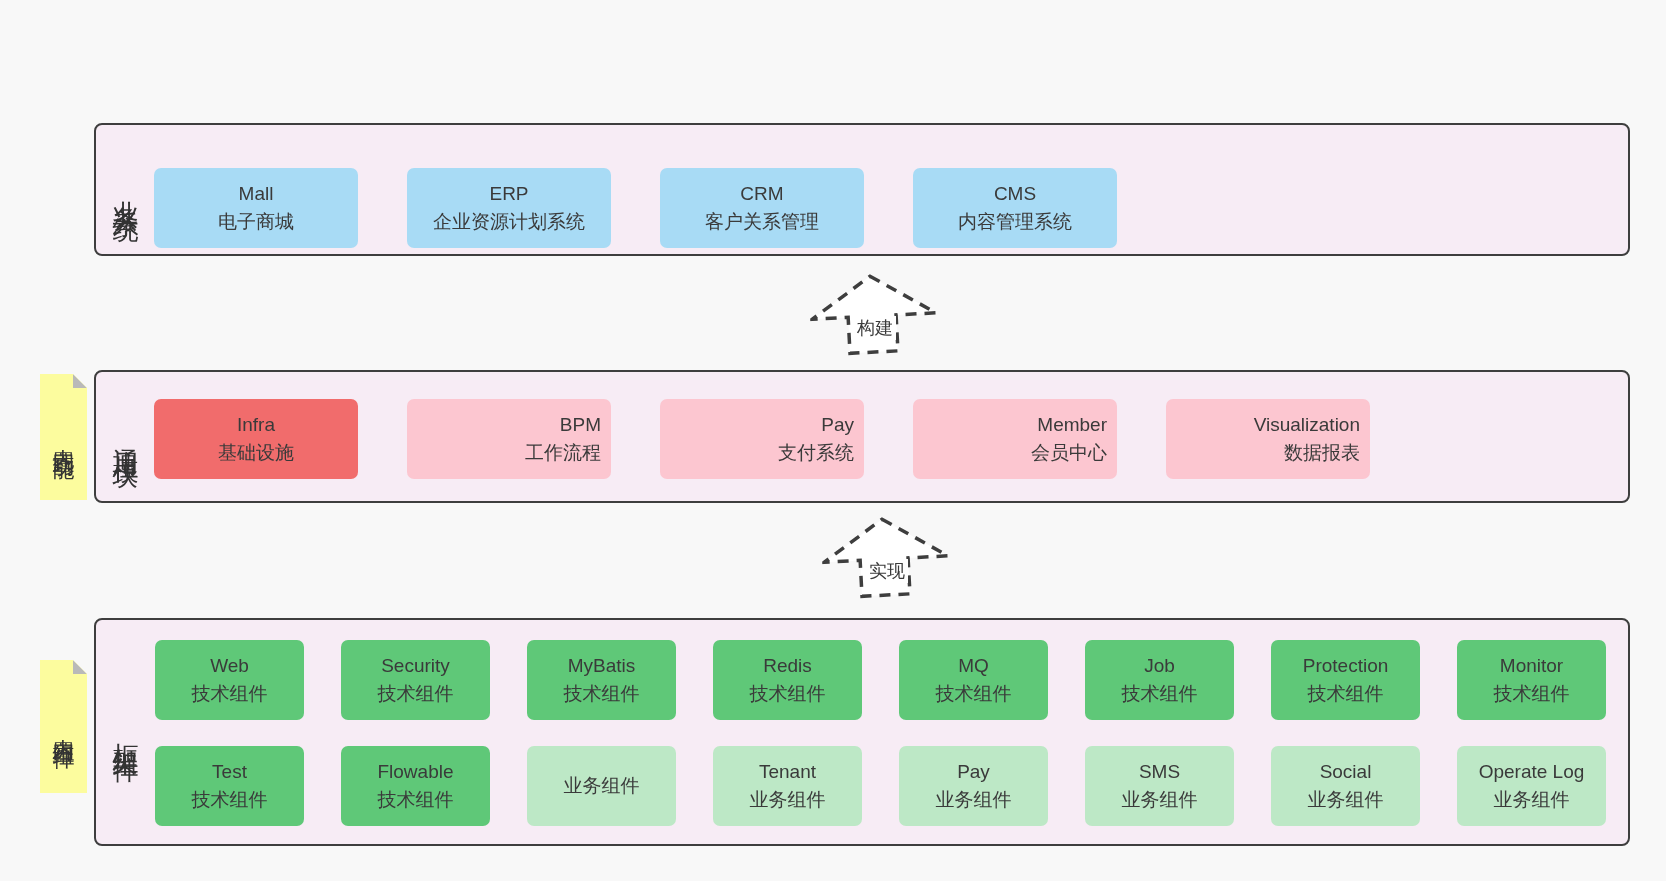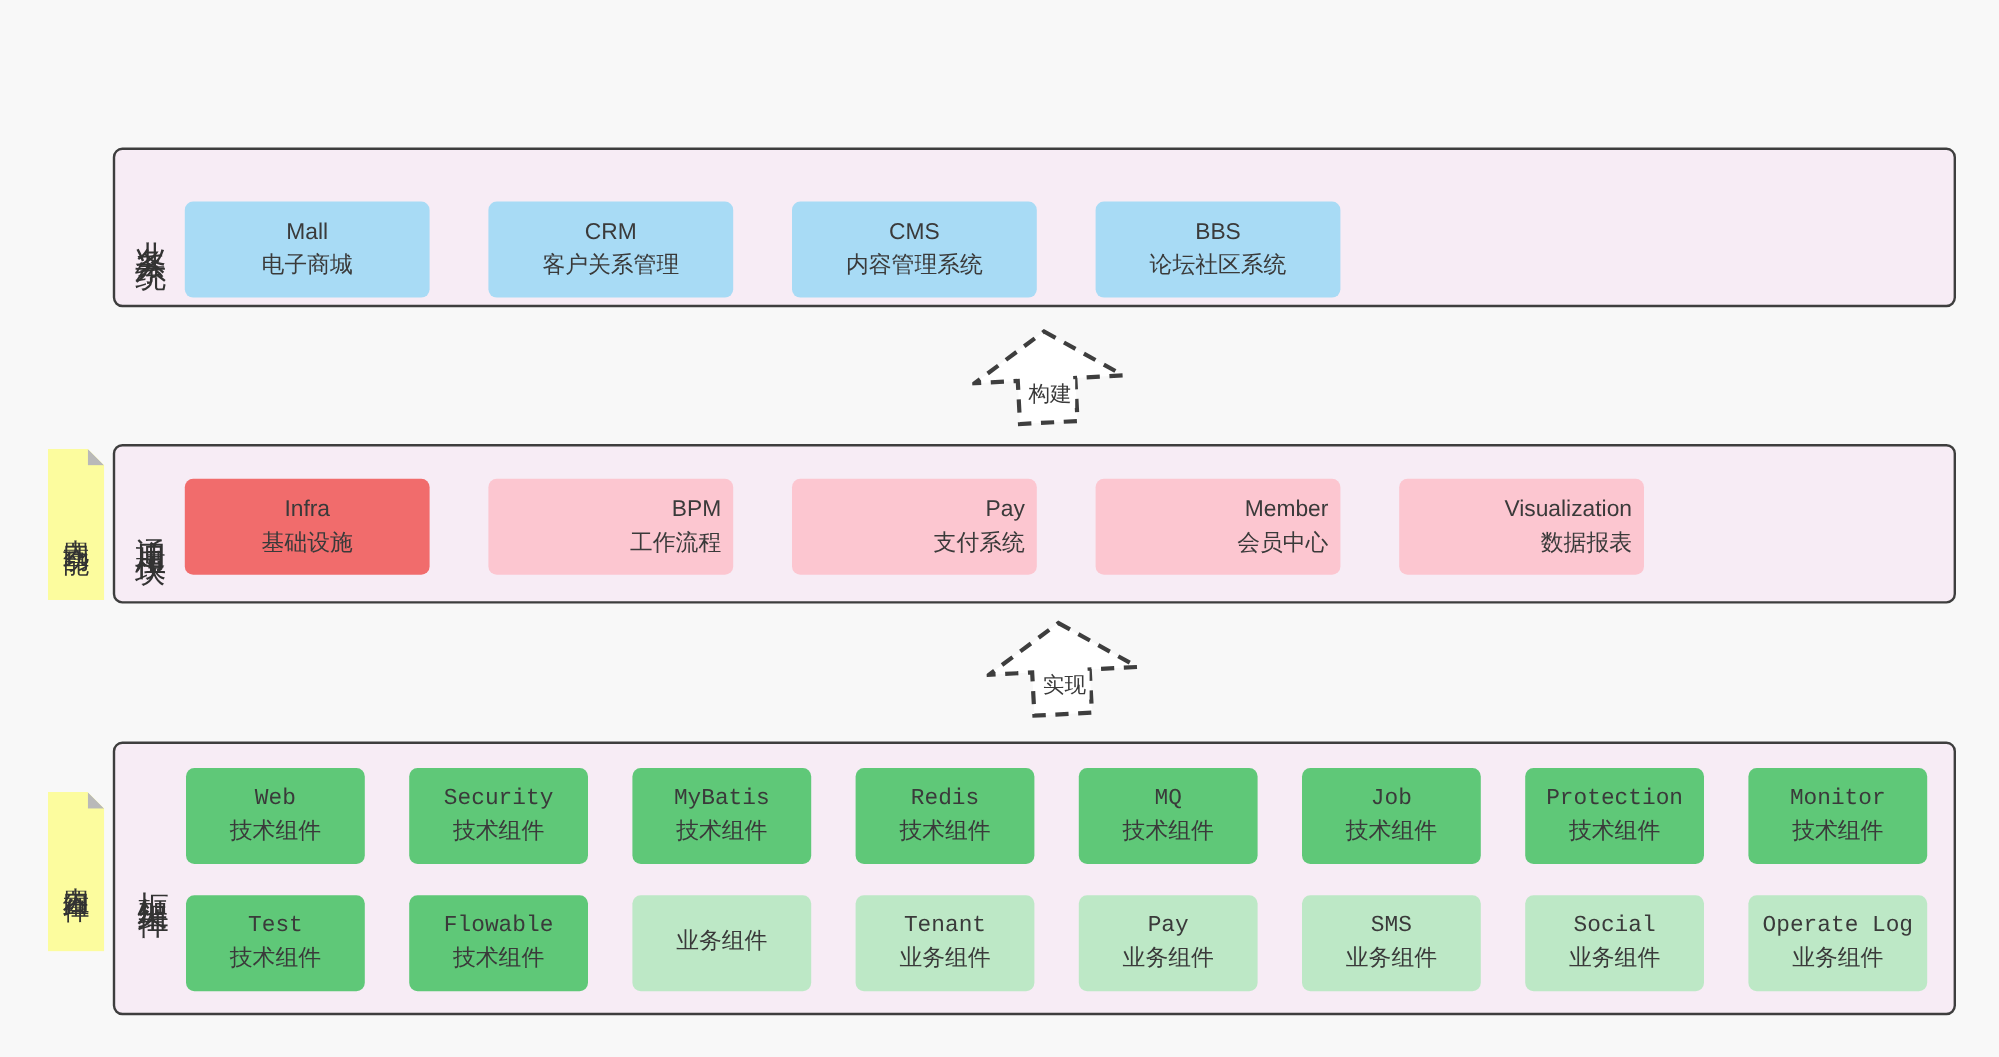--- a/index.html
+++ b/index.html
@@ -18,21 +18,21 @@
   .layer {
     position:absolute;
     left:94px; width:1536px;
     background:var(--containerBg,#f7ecf5);
     border:2px solid var(--border,#3e3e3e);
     border-radius:8px;
     box-sizing:border-box;
   }
   .layer-1 { top:123px; height:133px; }
   .layer-2 { top:370px; height:133px; }
-  .layer-3 { top:618px; height:228px;font-family:Liberation Mono, monospace; }
+  .layer-3 { top:618px; height:228px; }
 
   .layer-label {
     position:absolute;
     left:13px; top:50%;
     transform:translateY(-50%);
     writing-mode:vertical-rl;
     text-orientation:upright;
     font-size:26px;
     letter-spacing:5px;
     color:#333;
@@ -113,30 +113,30 @@
 <div class="canvas">
 
   <section class="layer layer-1">
     <div class="layer-label">业务系统</div>
     <div class="box-row">
         <div class="box blue">
     <div class="box-title">Mall</div>
     <div class="box-sub">电子商城</div>
   </div>
         <div class="box blue">
+    <div class="box-title">ERP</div>
+    <div class="box-sub">企业资源计划系统</div>
+  </div>
+        <div class="box blue">
     <div class="box-title">CRM</div>
     <div class="box-sub">客户关系管理</div>
   </div>
         <div class="box blue">
     <div class="box-title">CMS</div>
     <div class="box-sub">内容管理系统</div>
-  </div>
-        <div class="box blue">
-    <div class="box-title">BBS</div>
-    <div class="box-sub">论坛社区系统</div>
   </div>
       </div>
   </section>
 
   <div class="arrow arrow-1">
     <svg viewBox="0 0 130 84">
     <path d="M 62 4 L 126 44 L 86 44 L 86 80 L 38 80 L 38 44 L 2 44 Z" fill="#ffffff" stroke="#3e3e3e" stroke-width="3.5" stroke-dasharray="11 8" stroke-linejoin="miter"></path>
   </svg>
     <span class="arrow-label">构建</span>
   </div>

